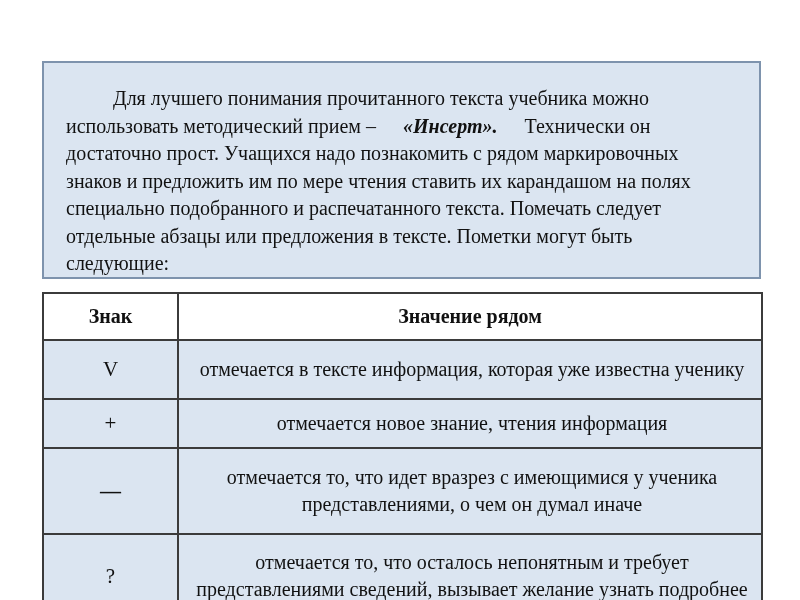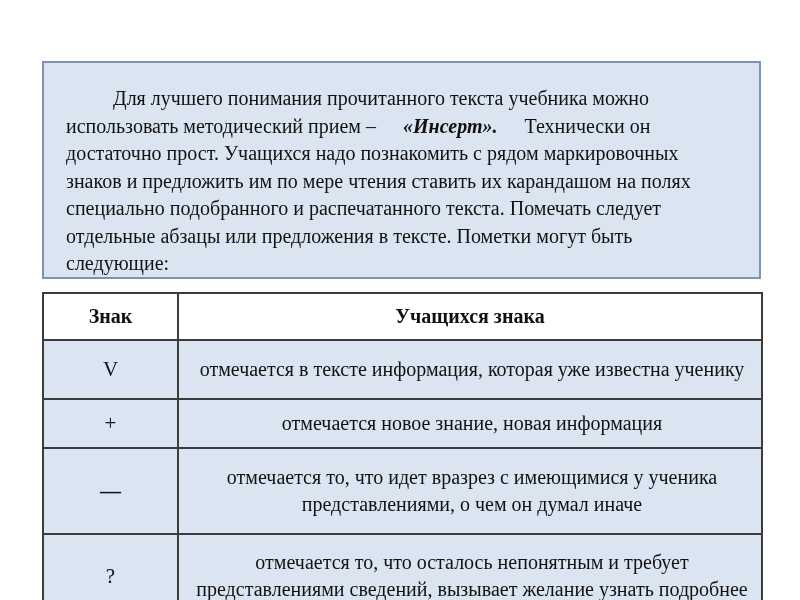--- a/index.html
+++ b/index.html
@@ -96,31 +96,31 @@
   </div>
 
   <table class="signs-table">
     <colgroup>
       <col class="c-sign">
       <col class="c-meaning">
     </colgroup>
     <thead>
       <tr>
         <th>Знак</th>
-        <th>Учащихся знака</th>
+        <th>Значение рядом</th>
       </tr>
     </thead>
     <tbody>
       <tr>
         <td class="sign-cell">V</td>
         <td class="meaning-cell">отмечается в тексте информация, которая уже известна ученику</td>
       </tr>
       <tr>
         <td class="sign-cell">+</td>
-        <td class="meaning-cell">отмечается новое знание, новая информация</td>
+        <td class="meaning-cell">отмечается новое знание, чтения информация</td>
       </tr>
       <tr>
         <td class="sign-cell">—</td>
         <td class="meaning-cell">отмечается то, что идет вразрез с имеющимися у ученика представлениями, о чем он думал иначе</td>
       </tr>
       <tr>
         <td class="sign-cell">?</td>
         <td class="meaning-cell">отмечается то, что осталось непонятным и требует представлениями сведений, вызывает желание узнать подробнее</td>
       </tr>
     </tbody>

